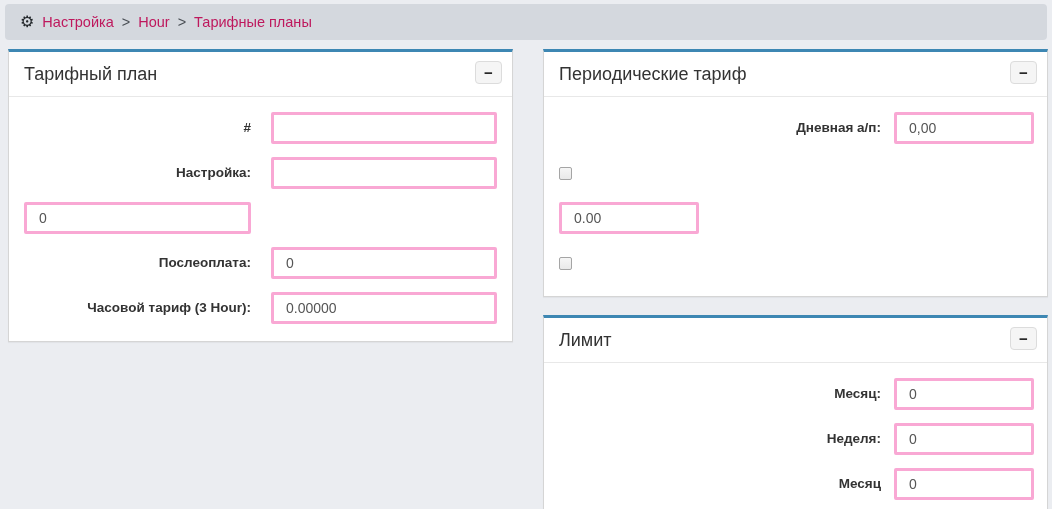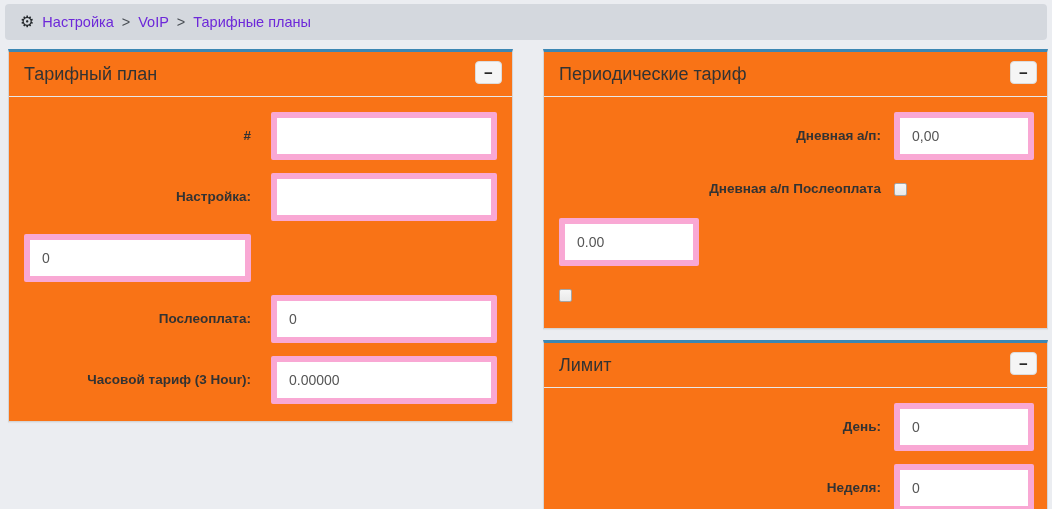--- a/index.html
+++ b/index.html
@@ -18,35 +18,35 @@
     border-radius: 4px;
     display: flex; align-items: center;
     padding: 0 15px;
     color: #3d4248;
     font-size: 14.5px;
   }
   .gear-icon {
     font-size: 16px; color: #23272b;
     margin-right: 8px; line-height: 1;
   }
-  .crumb { color: #6d28d9; text-decoration: none; }
+  .crumb { color: #be185d; text-decoration: none; }
   .crumb-sep { margin: 0 8px; color: #4a4f55; }
   
   .layout {
     display: flex; gap: 30px;
     padding: 9px 4px 0 8px;
     align-items: flex-start;
   }
   .col { width: 505px; display: flex; flex-direction: column; }
   
   .panel {
-    background: #f97316;
+    background: #ffffff;
     border: 1px solid #d5d5d5;
     border-top: 3px solid #3d87b3;
-    margin-bottom: 11px;
+    margin-bottom: 18px;
     box-shadow: 0 1px 1px rgba(0,0,0,0.04);
   }
   .panel-header {
     position: relative;
     padding: 12px 15px 11px 15px;
     border-bottom: 1px solid #e8e8e8;
   }
   .panel-title { font-size: 18px; color: #333; font-weight: normal; }
   .collapse-btn {
     position: absolute; right: 10px; top: 9px;
@@ -71,22 +71,22 @@
   .flabel {
     text-align: right;
     font-weight: bold;
     font-size: 13.5px;
     color: #333;
     line-height: 1.25;
   }
   .col-left .flabel  { flex: 0 0 227px; margin-right: 20px; }
   .col-right .flabel { flex: 0 0 322px; margin-right: 13px; }
   .inp {
-    height: 48px;
-    border: 6px solid #f9a8d4;
+    height: 32px;
+    border: 3px solid #f9a8d4;
     border-radius: 2px;
     padding: 6px 12px;
     font-size: 14px; color: #555;
     background: #fff;
     font-family: "Liberation Sans", sans-serif;
     outline: none;
   }
   .col-left .inp  { width: 227px; }
   .col-right .inp { width: 140px; }
   .chk {
@@ -98,21 +98,21 @@
     cursor: pointer;
   }
 </style>
 </head>
 <body>
 
 <div class="breadcrumb-bar">
   <span class="gear-icon">⚙</span>
   <a class="crumb">Настройка</a>
   <span class="crumb-sep">&gt;</span>
-  <a class="crumb">VoIP</a>
+  <a class="crumb">Hour</a>
   <span class="crumb-sep">&gt;</span>
   <span class="crumb">Тарифные планы</span>
 </div>
 
 <div class="layout">
 
   <div class="col col-left">
     <div class="panel">
       <div class="panel-header">
         <span class="panel-title">Тарифный план</span>
@@ -148,40 +148,39 @@
       <div class="panel-header">
         <span class="panel-title">Периодические тариф</span>
         <button class="collapse-btn">−</button>
       </div>
       <div class="panel-body">
         <div class="frow">
           <label class="flabel">Дневная а/п:</label>
           <input class="inp" type="text" value="0,00" style="">
         </div>
         <div class="frow">
-          <label class="flabel">Дневная а/п Послеоплата</label>
           <input class="chk" type="checkbox" style="">
         </div>
         <div class="frow">
           <input class="inp" type="text" value="0.00" style="">
         </div>
         <div class="frow">
           <input class="chk" type="checkbox" style="">
         </div>
       </div>
     </div>
 
     <div class="panel">
       <div class="panel-header">
         <span class="panel-title">Лимит</span>
         <button class="collapse-btn">−</button>
       </div>
       <div class="panel-body">
         <div class="frow">
-          <label class="flabel">День:</label>
+          <label class="flabel">Месяц:</label>
           <input class="inp" type="text" value="0" style="">
         </div>
         <div class="frow">
           <label class="flabel">Неделя:</label>
           <input class="inp" type="text" value="0" style="">
         </div>
         <div class="frow">
           <label class="flabel">Месяц</label>
           <input class="inp" type="text" value="0" style="">
         </div>

